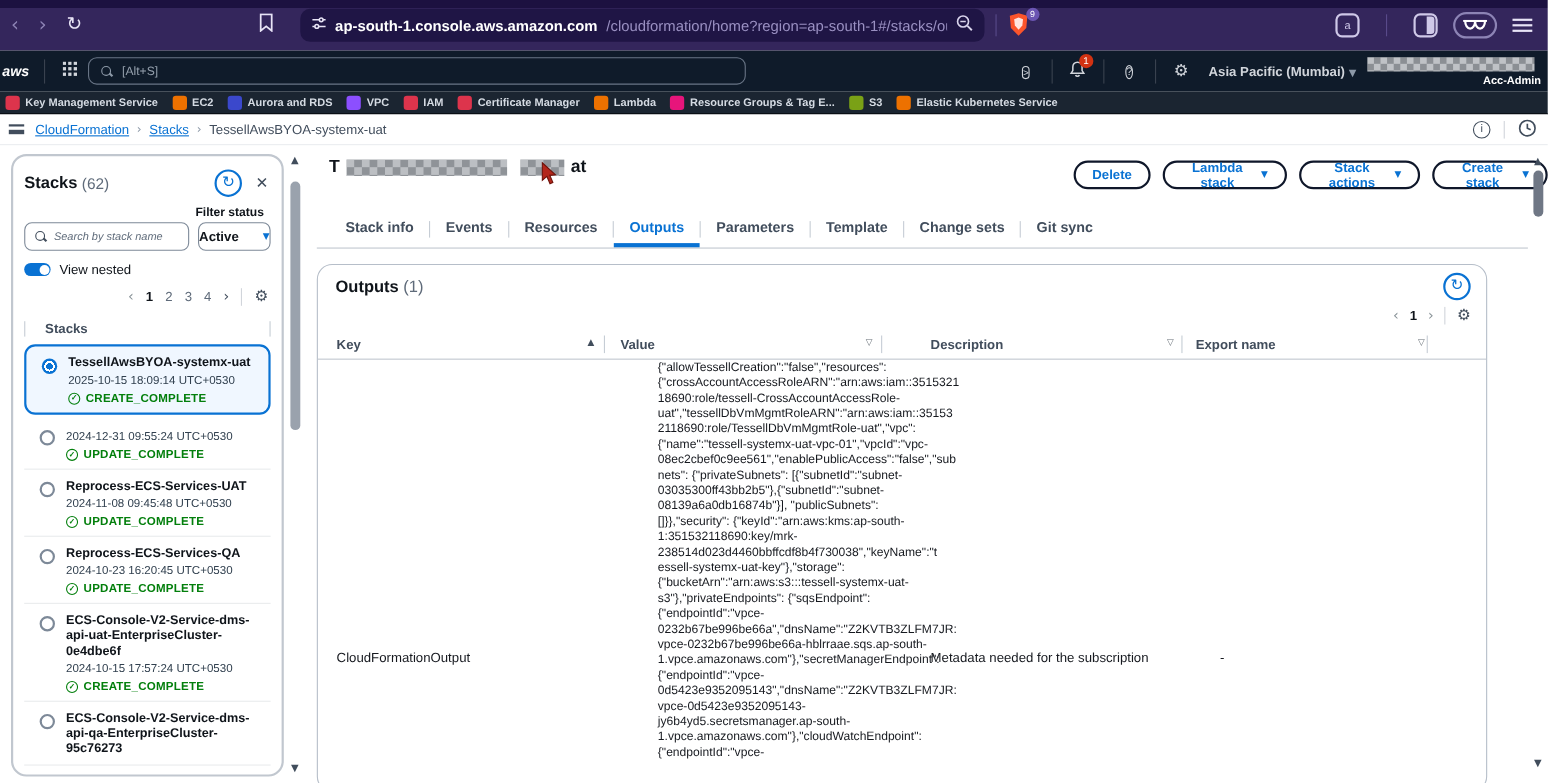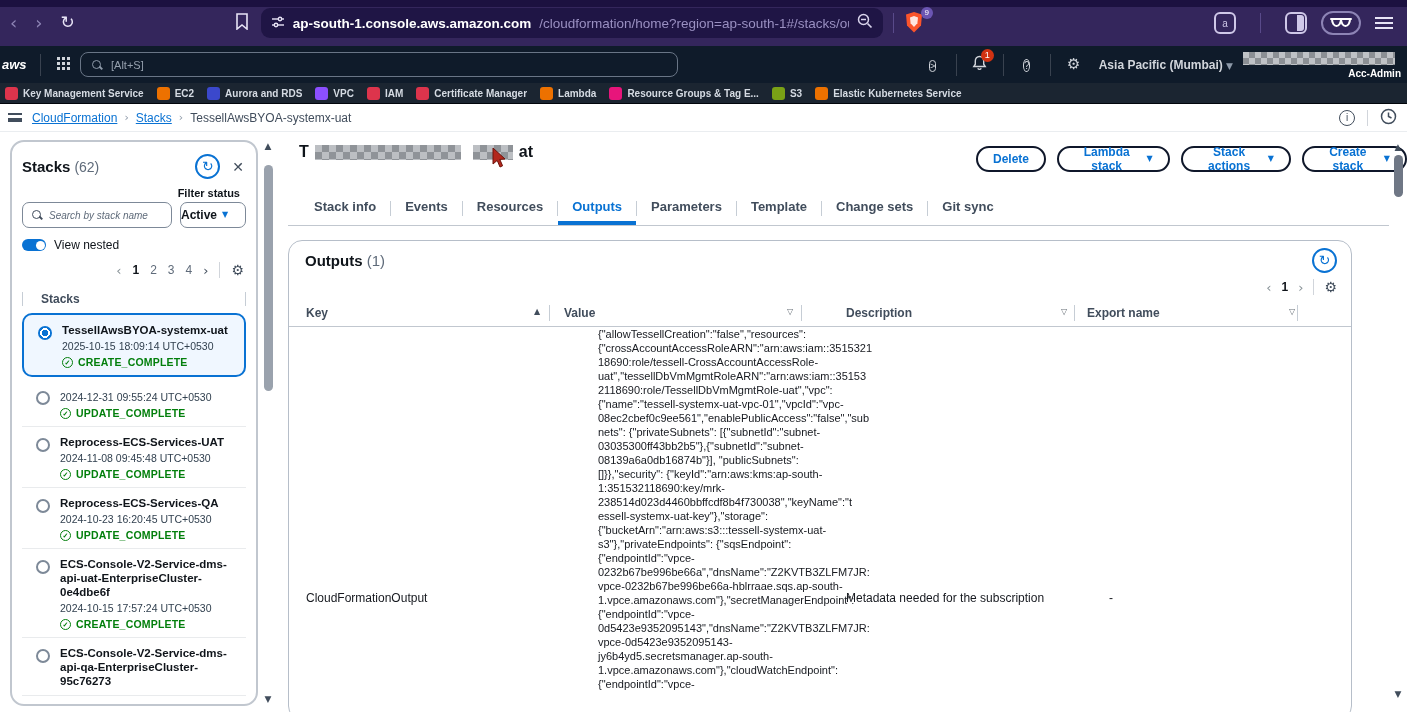--- a/index.html
+++ b/index.html
@@ -6,21 +6,21 @@
   html,body { width:1407px; height:712px; overflow:hidden; background:#fff;
     font-family:"Liberation Sans", sans-serif; }
   .ico { font-family:"DejaVu Sans", sans-serif; line-height:1; display:inline-block; }
 
   
   .browser-bar { position:absolute; top:0; left:0; width:1407px; height:46px;
     background:linear-gradient(#1c1140 0 7px,#34265c 7px); display:flex; align-items:center; color:#cfc8e8; }
   .bb-nav { display:flex; gap:18px; margin-left:10px; font-size:18px; color:#8d84b5; }
   .bb-reload { color:#e8e4f6; font-size:17px; }
   .bookmark-ic { margin-left:160px; }
-  .url-pill { margin-left:12px; width:622px; height:30px; background:#1f1545; border-radius:9px;
+  .url-pill { margin-left:24px; width:622px; height:30px; background:#1f1545; border-radius:9px;
     display:flex; align-items:center; padding:0 10px; gap:8px; }
   .url-host { color:#fff; font-weight:bold; font-size:13.5px; white-space:nowrap; }
   .url-path { color:#9a90c2; font-size:13.5px; white-space:nowrap; overflow:hidden; flex:1; }
   .zoom-out-wrap { color:#d9d4ec; }
   .bb-div { width:1px; height:20px; background:#594a8a; margin:0 10px; }
   .shield-wrap { position:relative; width:24px; height:24px; }
   .shield-badge { position:absolute; top:-4px; right:-5px; background:#6b55b2; color:#fff; font-size:8px;
     width:12px; height:12px; border-radius:50%; text-align:center; line-height:12px; }
   .bb-right { margin-left:auto; display:flex; align-items:center; gap:14px; margin-right:14px; }
   .sq-btn { width:22px; height:22px; border:2px solid #cfc8e8; border-radius:6px; display:flex;
@@ -87,21 +87,21 @@
   .sc-count { font-size:14px; color:#5f6b7a; margin-left:4px; }
   .refresh-btn { width:25px; height:25px; border:2px solid #0972d3; border-radius:50%; color:#0972d3;
     font-size:14px; text-align:center; line-height:21px; margin-left:auto; background:#fff; }
   .close-x { color:#414d5c; font-size:14px; margin-left:12px; margin-right:2px; }
   .filter-label { text-align:right; font-size:11px; font-weight:bold; color:#0f141a; margin:8px 6px 3px 0; }
   .sc-controls { display:flex; gap:8px; }
   .input-box { flex:1; height:26px; border:1px solid #7d8998; border-radius:7px; display:flex;
     align-items:center; padding:0 8px; gap:6px; background:#fff; }
   .input-ph { font-size:10px; font-style:italic; color:#5f6b7a; white-space:nowrap; overflow:hidden; }
   .dd-btn { width:66px; height:26px; border:1px solid #7d8998; border-radius:7px; display:flex;
-    align-items:center; justify-content:flex-start; gap:5px; font-size:12px; font-weight:bold; color:#0f141a; background:#fff; }
+    align-items:center; justify-content:space-between; gap:5px; font-size:12px; font-weight:bold; color:#0f141a; background:#fff; }
   .dd-caret { font-size:8px; color:#0972d3; }
   .toggle-row { display:flex; align-items:center; gap:8px; margin-top:10px; }
   .toggle { width:24px; height:12px; background:#0972d3; border-radius:7px; position:relative; }
   .toggle::after { content:""; position:absolute; right:1.5px; top:1.5px; width:9px; height:9px;
     background:#fff; border-radius:50%; }
   .toggle-label { font-size:12px; color:#0f141a; }
   .sc-pager { display:flex; align-items:center; justify-content:flex-end; gap:11px; margin-top:10px;
     font-size:12px; color:#5f6b7a; padding-right:2px; }
   .pg-cur { color:#0f141a; font-weight:bold; }
   .pg-arrow { font-size:13px; color:#879196; }

